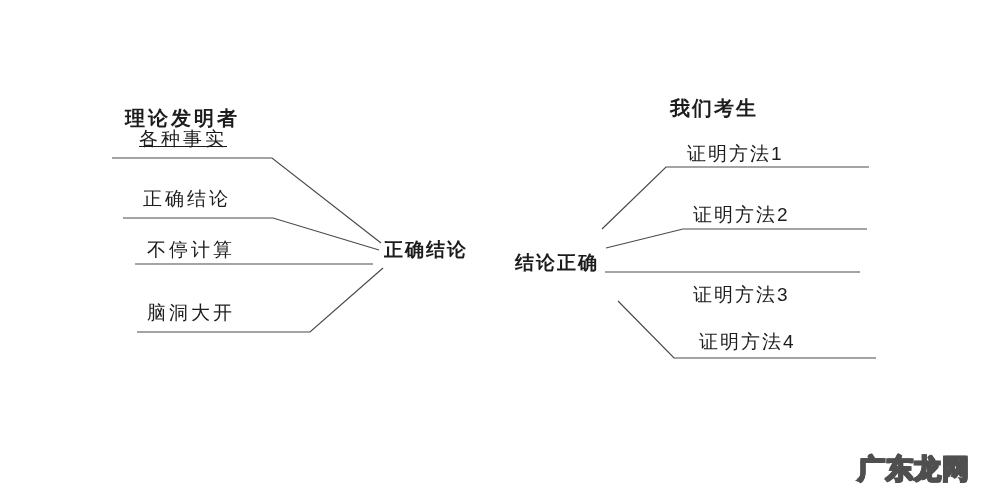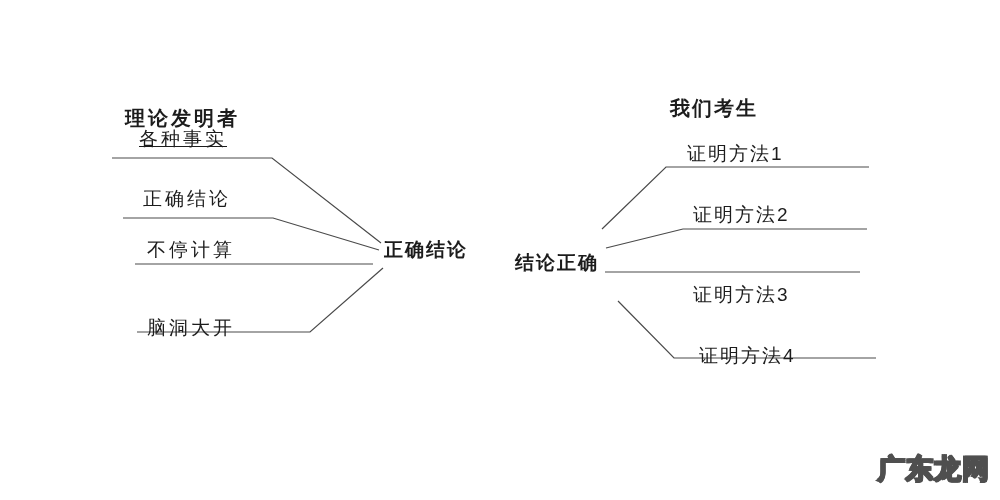--- a/index.html
+++ b/index.html
@@ -57,21 +57,20 @@
     font-weight: 700;
     letter-spacing: 1px;
     color: var(--watermark-fill, #ffffff);
     -webkit-text-stroke: 2px var(--watermark-outline, #4f4f4f);
     text-shadow:
       1px 1px 0 var(--watermark-outline, #4f4f4f),
       -1px -1px 0 var(--watermark-outline, #4f4f4f),
       1px -1px 0 var(--watermark-outline, #4f4f4f),
       -1px 1px 0 var(--watermark-outline, #4f4f4f);
     white-space: nowrap;
-    margin-left: 20px;
   }
 </style>
 </head>
 <body>
 
 <div class="canvas">
 
   <svg class="connectors" viewBox="0 0 1000 500" xmlns="http://www.w3.org/2000/svg" aria-hidden="true">
 
     <path d="M112,158 H272 L381,243"></path>
@@ -82,25 +81,25 @@
     <path d="M602,229 L666,167 H869"></path>
     <path d="M606,248 L683,229 H867"></path>
     <path d="M605,272 H860"></path>
     <path d="M618,301 L674,358 H876"></path>
   </svg>
 
   <div class="label group-title" style="left:125px; top:108px;">理论发明者</div>
   <div class="label" style="left:139px; top:129px;text-decoration:underline;">各种事实</div>
   <div class="label" style="left:143px; top:189px;">正确结论</div>
   <div class="label" style="left:147px; top:240px;">不停计算</div>
-  <div class="label" style="left:147px; top:318px;text-align:right;">脑洞大开</div>
+  <div class="label" style="left:147px; top:303px;text-align:right;">脑洞大开</div>
   <div class="label conclusion" style="left:384px; top:240px;">正确结论</div>
 
   <div class="label group-title" style="left:670px; top:98px; letter-spacing:2px;">我们考生</div>
   <div class="label conclusion" style="left:515px; top:253px;">结论正确</div>
   <div class="label" style="left:687px; top:144px; letter-spacing:2px;">证明方法1</div>
   <div class="label" style="left:693px; top:205px; letter-spacing:2px;">证明方法2</div>
   <div class="label" style="left:693px; top:245px; letter-spacing:2px;margin-top:40px;">证明方法3</div>
-  <div class="label" style="left:699px; top:332px; letter-spacing:2px;margin-top:14px;">证明方法4</div>
+  <div class="label" style="left:699px; top:332px; letter-spacing:2px;">证明方法4</div>
 
   <div class="watermark">广东龙网</div>
 
 </div>
 
 </body></html>

